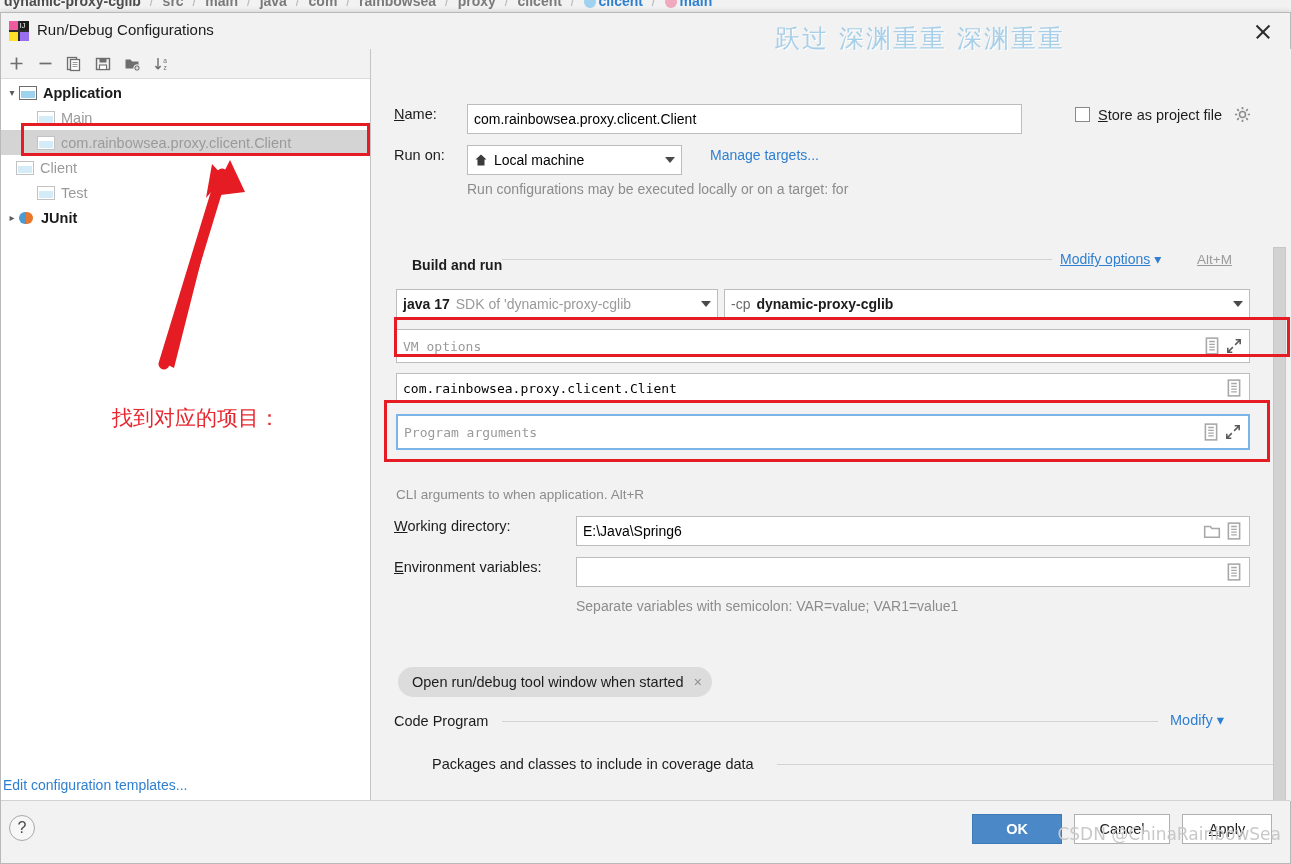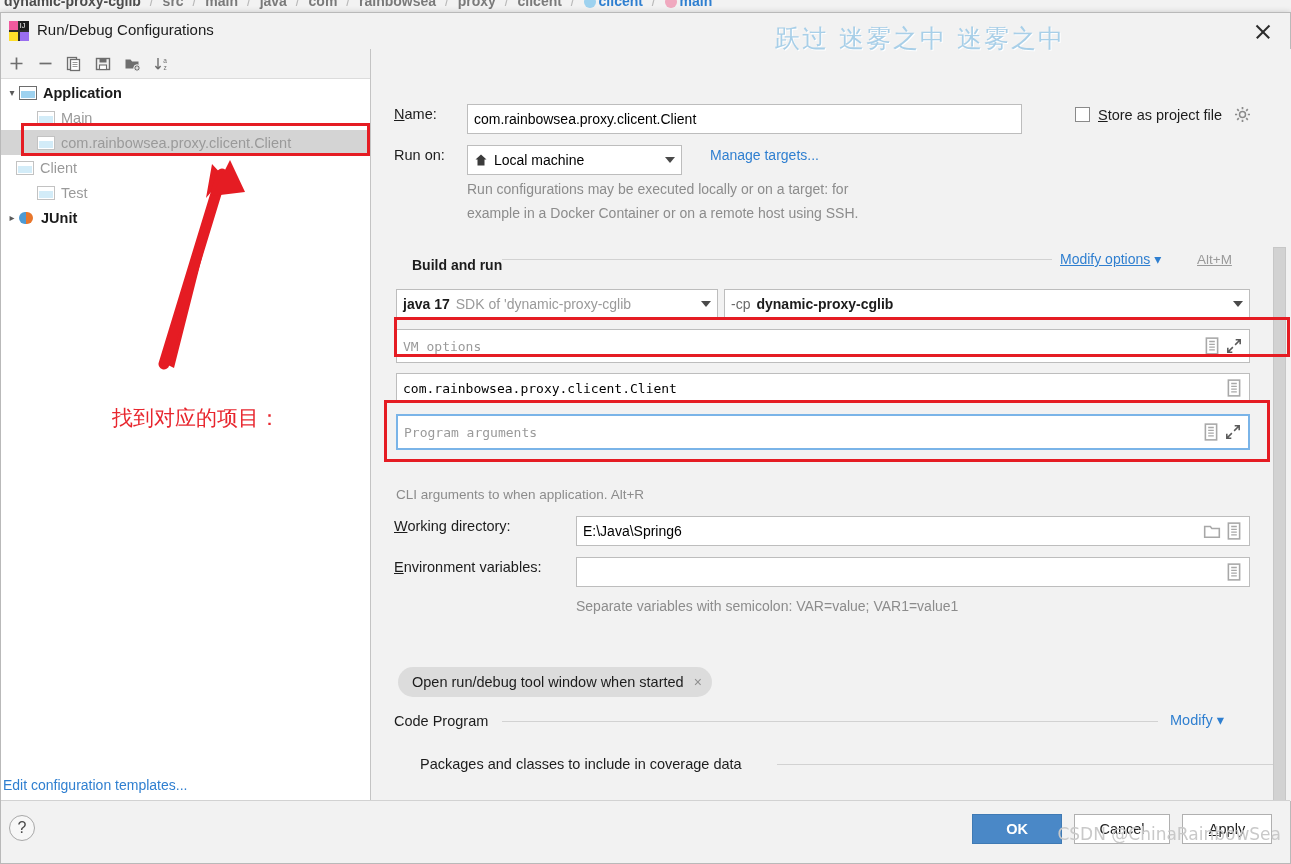--- a/index.html
+++ b/index.html
@@ -412,21 +412,20 @@
         <path d="M7 1.5L1.5 6.5h2v6h7v-6h2z" fill="#3b3b3b"></path>
       </svg>
       <span>Local machine</span>
       <span class="caret"></span>
     </div>
     <div style="position:absolute; left:338px; top:98px;" class="link">
       <span>Manage targets...</span>
     </div>
 
     <div class="hint" style="left:95px; top:132px;">Run configurations may be executed locally or on a target: for</div>
-    <div class="hint" style="left:95px; top:156px;">example in a Docker Container or on a remote host using SSH.</div>
 
     <div class="section-hdr" style="left:22px; top:208px;padding-left:18px;">Build and run</div>
     <div class="section-line" style="left:130px; top:210px; width:550px;"></div>
     <div style="position:absolute; left:688px; top:202px; font-size:14px;" class="link">
       <u>Modify options</u>
       <span style="color:#2f7fd0;">▾</span>
     </div>
     <div class="shortcut" style="position:absolute; left:825px; top:203px;">Alt+M</div>
 
     <div class="combo mono" style="position:absolute; left:24px; top:240px; width:322px;">
@@ -513,21 +512,21 @@
       <span class="x">×</span>
     </div>
 
     <div class="section-hdr" style="left:22px; top:664px; font-weight:normal; font-size:14.5px;">Code Program</div>
     <div class="section-line" style="left:130px; top:672px; width:656px;"></div>
     <div style="position:absolute; left:798px; top:663px; font-size:14.5px;" class="link">
       <span>Modify</span>
       <span>▾</span>
     </div>
 
-    <div style="position:absolute; left:48px; top:707px; font-size:14.5px; color:#1c1c1c;text-align:center;">Packages and classes to include in coverage data</div>
+    <div style="position:absolute; left:60px; top:707px; font-size:14.5px; color:#1c1c1c;text-align:center;">Packages and classes to include in coverage data</div>
     <div class="section-line" style="left:405px; top:715px; width:503px;"></div>
 
     <div id="vscroll">
       <div class="thumb"></div>
     </div>
   </div>
 
   <div id="btn-bar">
     <div id="help-btn">?</div>
     <div class="dlg-btn primary" style="left:971px; width:90px;">OK</div>
@@ -541,14 +540,14 @@
 <div class="anno-rect" style="left:384px; top:400px; width:886px; height:62px;"></div>
 
 <svg id="anno-arrow" width="130" height="230" viewBox="0 0 130 230">
   <path d="M12 212 L68 34 L56 48 L62 14 L86 40 L70 36 L24 218 Z" fill="#e51c23"></path>
   <path d="M14 214 L72 24" stroke="#e51c23" stroke-width="11" stroke-linecap="round"></path>
   <path d="M80 10 L62 46 L95 42 Z" fill="#e51c23"></path>
 </svg>
 
 <div id="anno-text">找到对应的项目：</div>
 
-<div id="watermark-blue">跃过 迷雾之中 迷雾之中</div>
+<div id="watermark-blue">跃过 深渊重重 深渊重重</div>
 <div id="watermark-csdn">CSDN @ChinaRainbowSea</div>
 
 </body></html>

